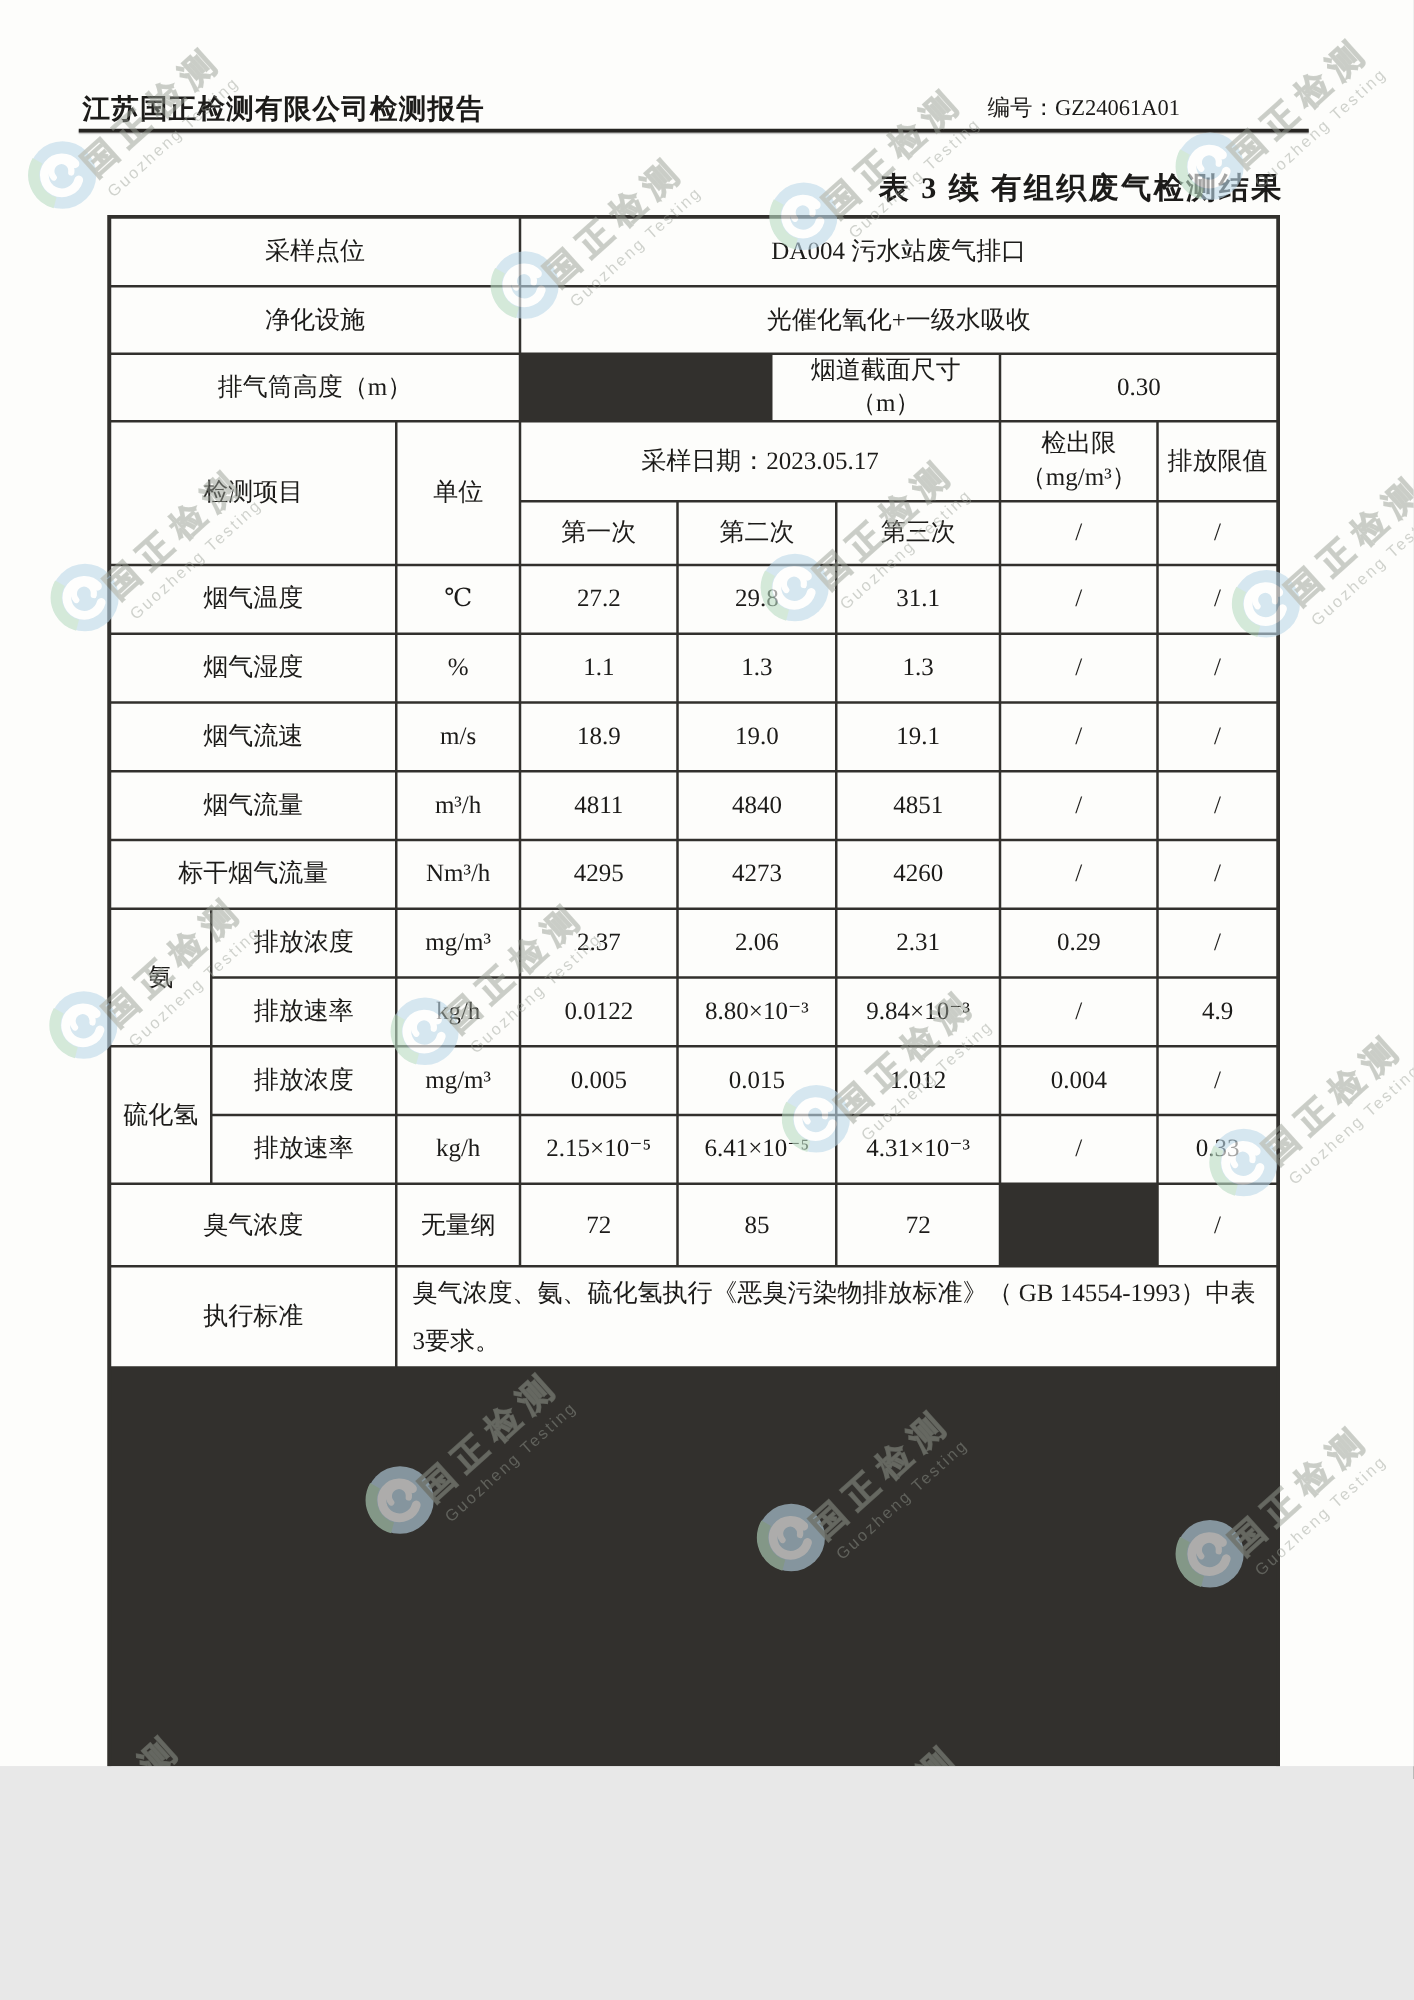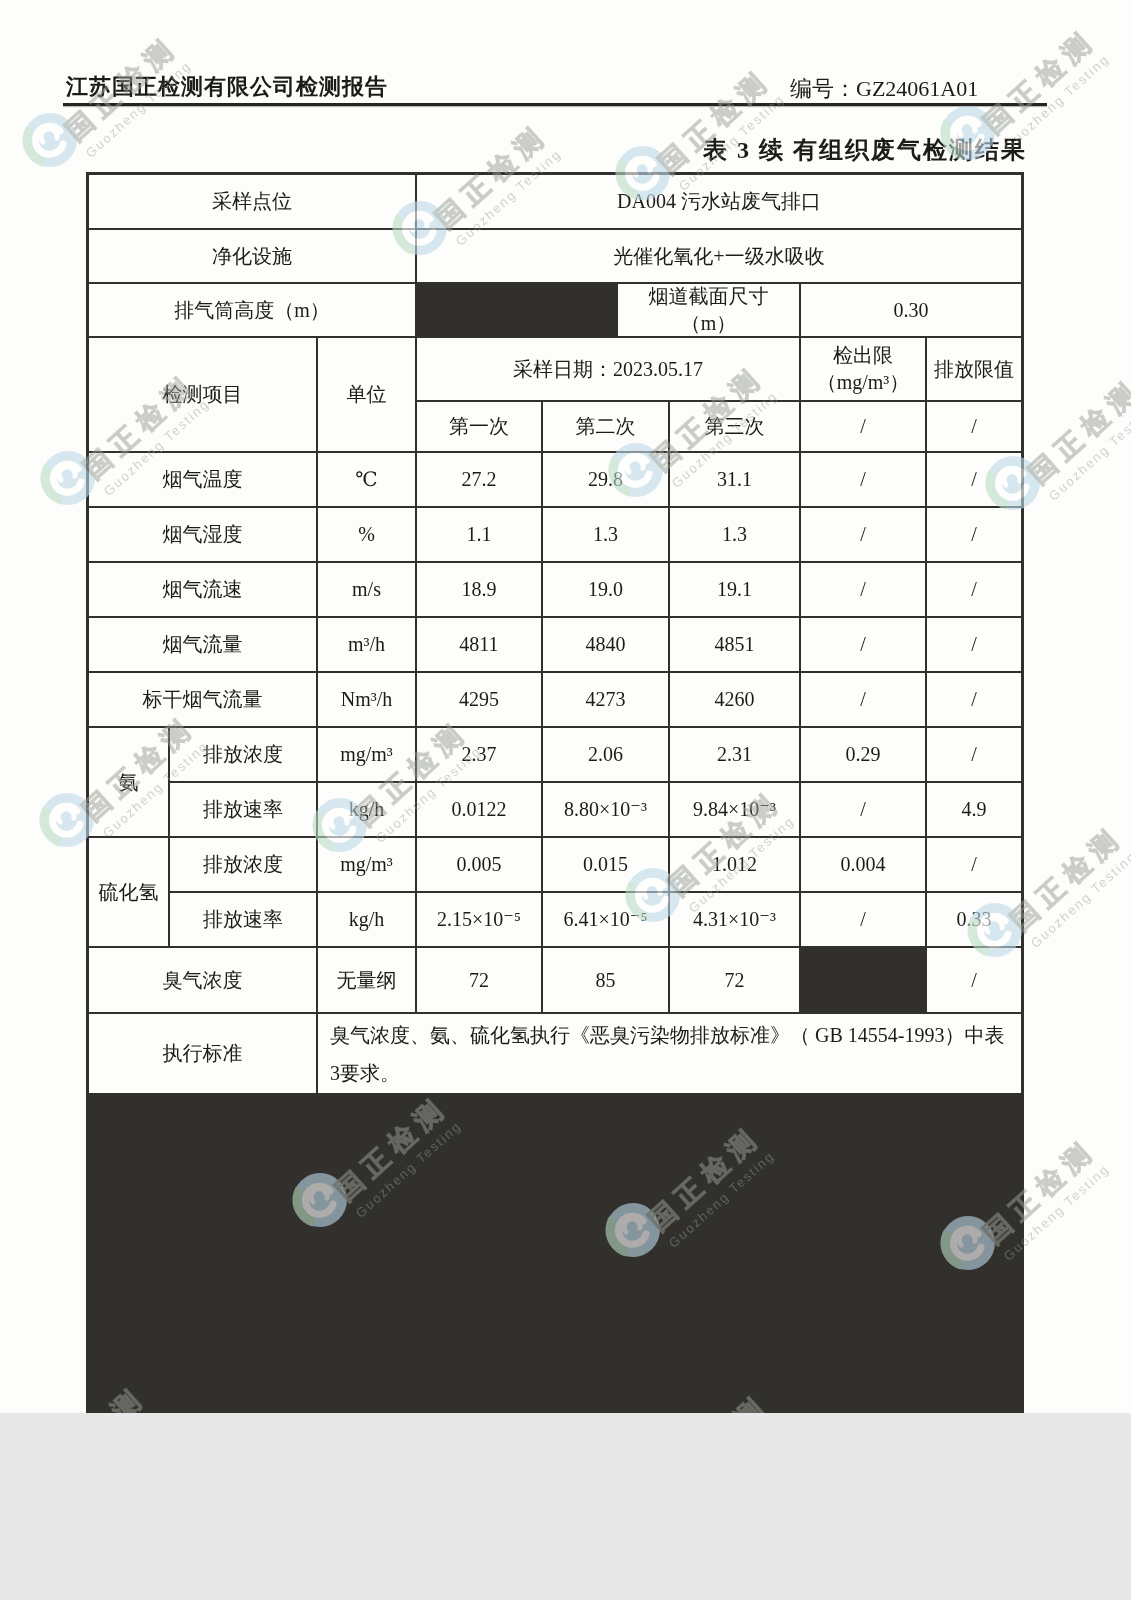--- a/index.html
+++ b/index.html
@@ -4,21 +4,21 @@
 <style>
   html,body { margin:0; padding:0; background:#e8e8e8; }
   .page {
     position:relative; width:1131px; height:1413px; margin:0 auto;
     background:#fdfdfb; overflow:hidden;
     font-family:"Liberation Serif","DejaVu Serif",serif;
     color:#1c1b19;
   }
   
   .hdr-left { position:absolute; left:66px; top:72px; font-size:22px; letter-spacing:1px; font-weight:600; }
-  .hdr-right { position:absolute; left:790px; top:74px; font-size:22px; }
+  .hdr-right { position:absolute; left:790px; top:74px; font-size:18px; }
   .hdr-rule { position:absolute; left:63px; top:103px; width:984px; height:3px;
               background:#262421; box-shadow:0 1px 1px rgba(40,40,40,.35); }
   .doc-title { position:absolute; left:86px; top:134px; width:941px; text-align:right;
                font-size:24px; font-weight:700; letter-spacing:2px; }
   .footer { position:absolute; left:0; top:1472px; width:1131px; text-align:center;
             font-size:21px; letter-spacing:4px; }
   
   .grid {
     position:absolute; left:86px; top:172px;
     display:grid; gap:2px; background:#32302d; border:3px solid #32302d;

